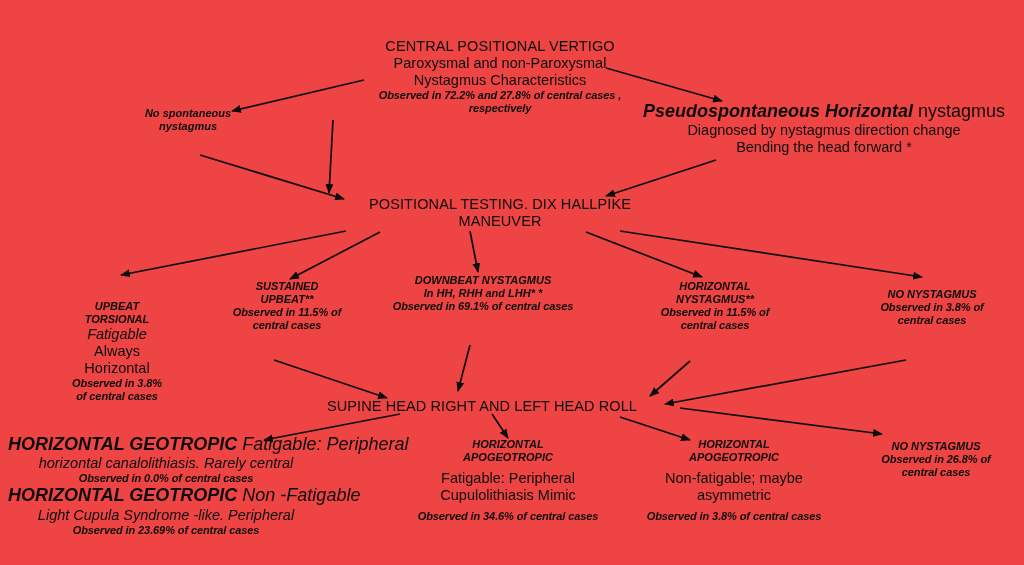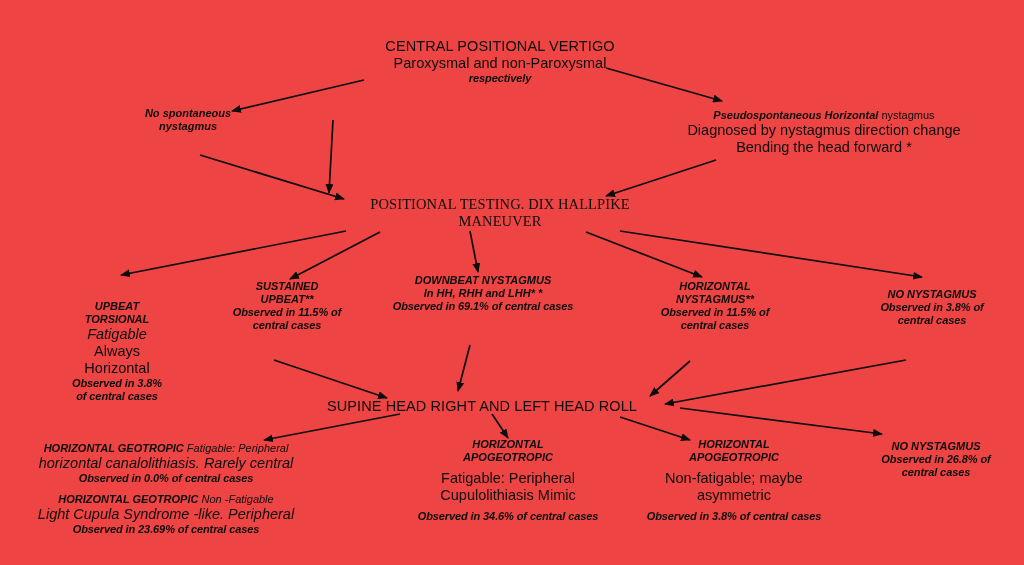--- a/index.html
+++ b/index.html
@@ -32,21 +32,21 @@
   }
   .ln { display: block; }
 
   
   .caps    { font-size: 14.5px; font-weight: 400; letter-spacing: 0.1px; }
   .plain   { font-size: 14.5px; font-weight: 400; }
   .bi      { font-style: italic; font-weight: bold; font-size: 11px; }
   .it      { font-style: italic; font-weight: 400; font-size: 14.5px; }
   .obs     { font-style: italic; font-weight: bold; font-size: 11px; letter-spacing: -0.1px; }
   .upr     { font-style: normal; font-weight: 400; font-size: 14.5px; }
-  .mixed   { font-size: 11px; margin-top: 8px; }
+  .mixed   { font-size: 18px; }
   .mixed b { font-style: italic; font-weight: bold; }
   .mixed i { font-style: italic; font-weight: 400; }
 </style>
 </head>
 <body>
 
 <div id="canvas">
 
   <svg id="arrows" viewBox="0 0 1024 565">
     <defs>
@@ -90,35 +90,37 @@
 
       <path d="M620,417 L690,440"></path>
 
       <path d="M680,408 L882,434"></path>
     </g>
   </svg>
 
   <div class="node" style="left:330px; top:38px; width:340px;">
     <span class="ln caps">CENTRAL POSITIONAL VERTIGO</span>
     <span class="ln plain">Paroxysmal and non-Paroxysmal</span>
+    <span class="ln plain">Nystagmus Characteristics</span>
+    <span class="ln obs">Observed in 72.2% and 27.8% of central cases ,</span>
     <span class="ln obs">respectively</span>
   </div>
 
   <div class="node" style="left:108px; top:107px; width:160px;">
     <span class="ln bi">No spontaneous</span>
     <span class="ln bi">nystagmus</span>
   </div>
 
   <div class="node" style="left:640px; top:101px; width:368px;">
     <span class="ln mixed"><b>Pseudospontaneous Horizontal</b><span> nystagmus</span></span>
     <span class="ln plain">Diagnosed by nystagmus direction change</span>
     <span class="ln plain">Bending the head forward *</span>
   </div>
 
-  <div class="node" style="left:330px; top:196px; width:340px;font-family:Liberation Serif, serif;">
+  <div class="node" style="left:330px; top:196px; width:340px;">
     <span class="ln caps">POSITIONAL TESTING. DIX HALLPIKE</span>
     <span class="ln caps">MANEUVER</span>
   </div>
 
   <div class="node" style="left:22px; top:272px; width:190px;margin-top:28px;">
     <span class="ln bi">UPBEAT</span>
     <span class="ln bi">TORSIONAL</span>
     <span class="ln it">Fatigable</span>
     <span class="ln upr">Always</span>
     <span class="ln upr">Horizontal</span>

